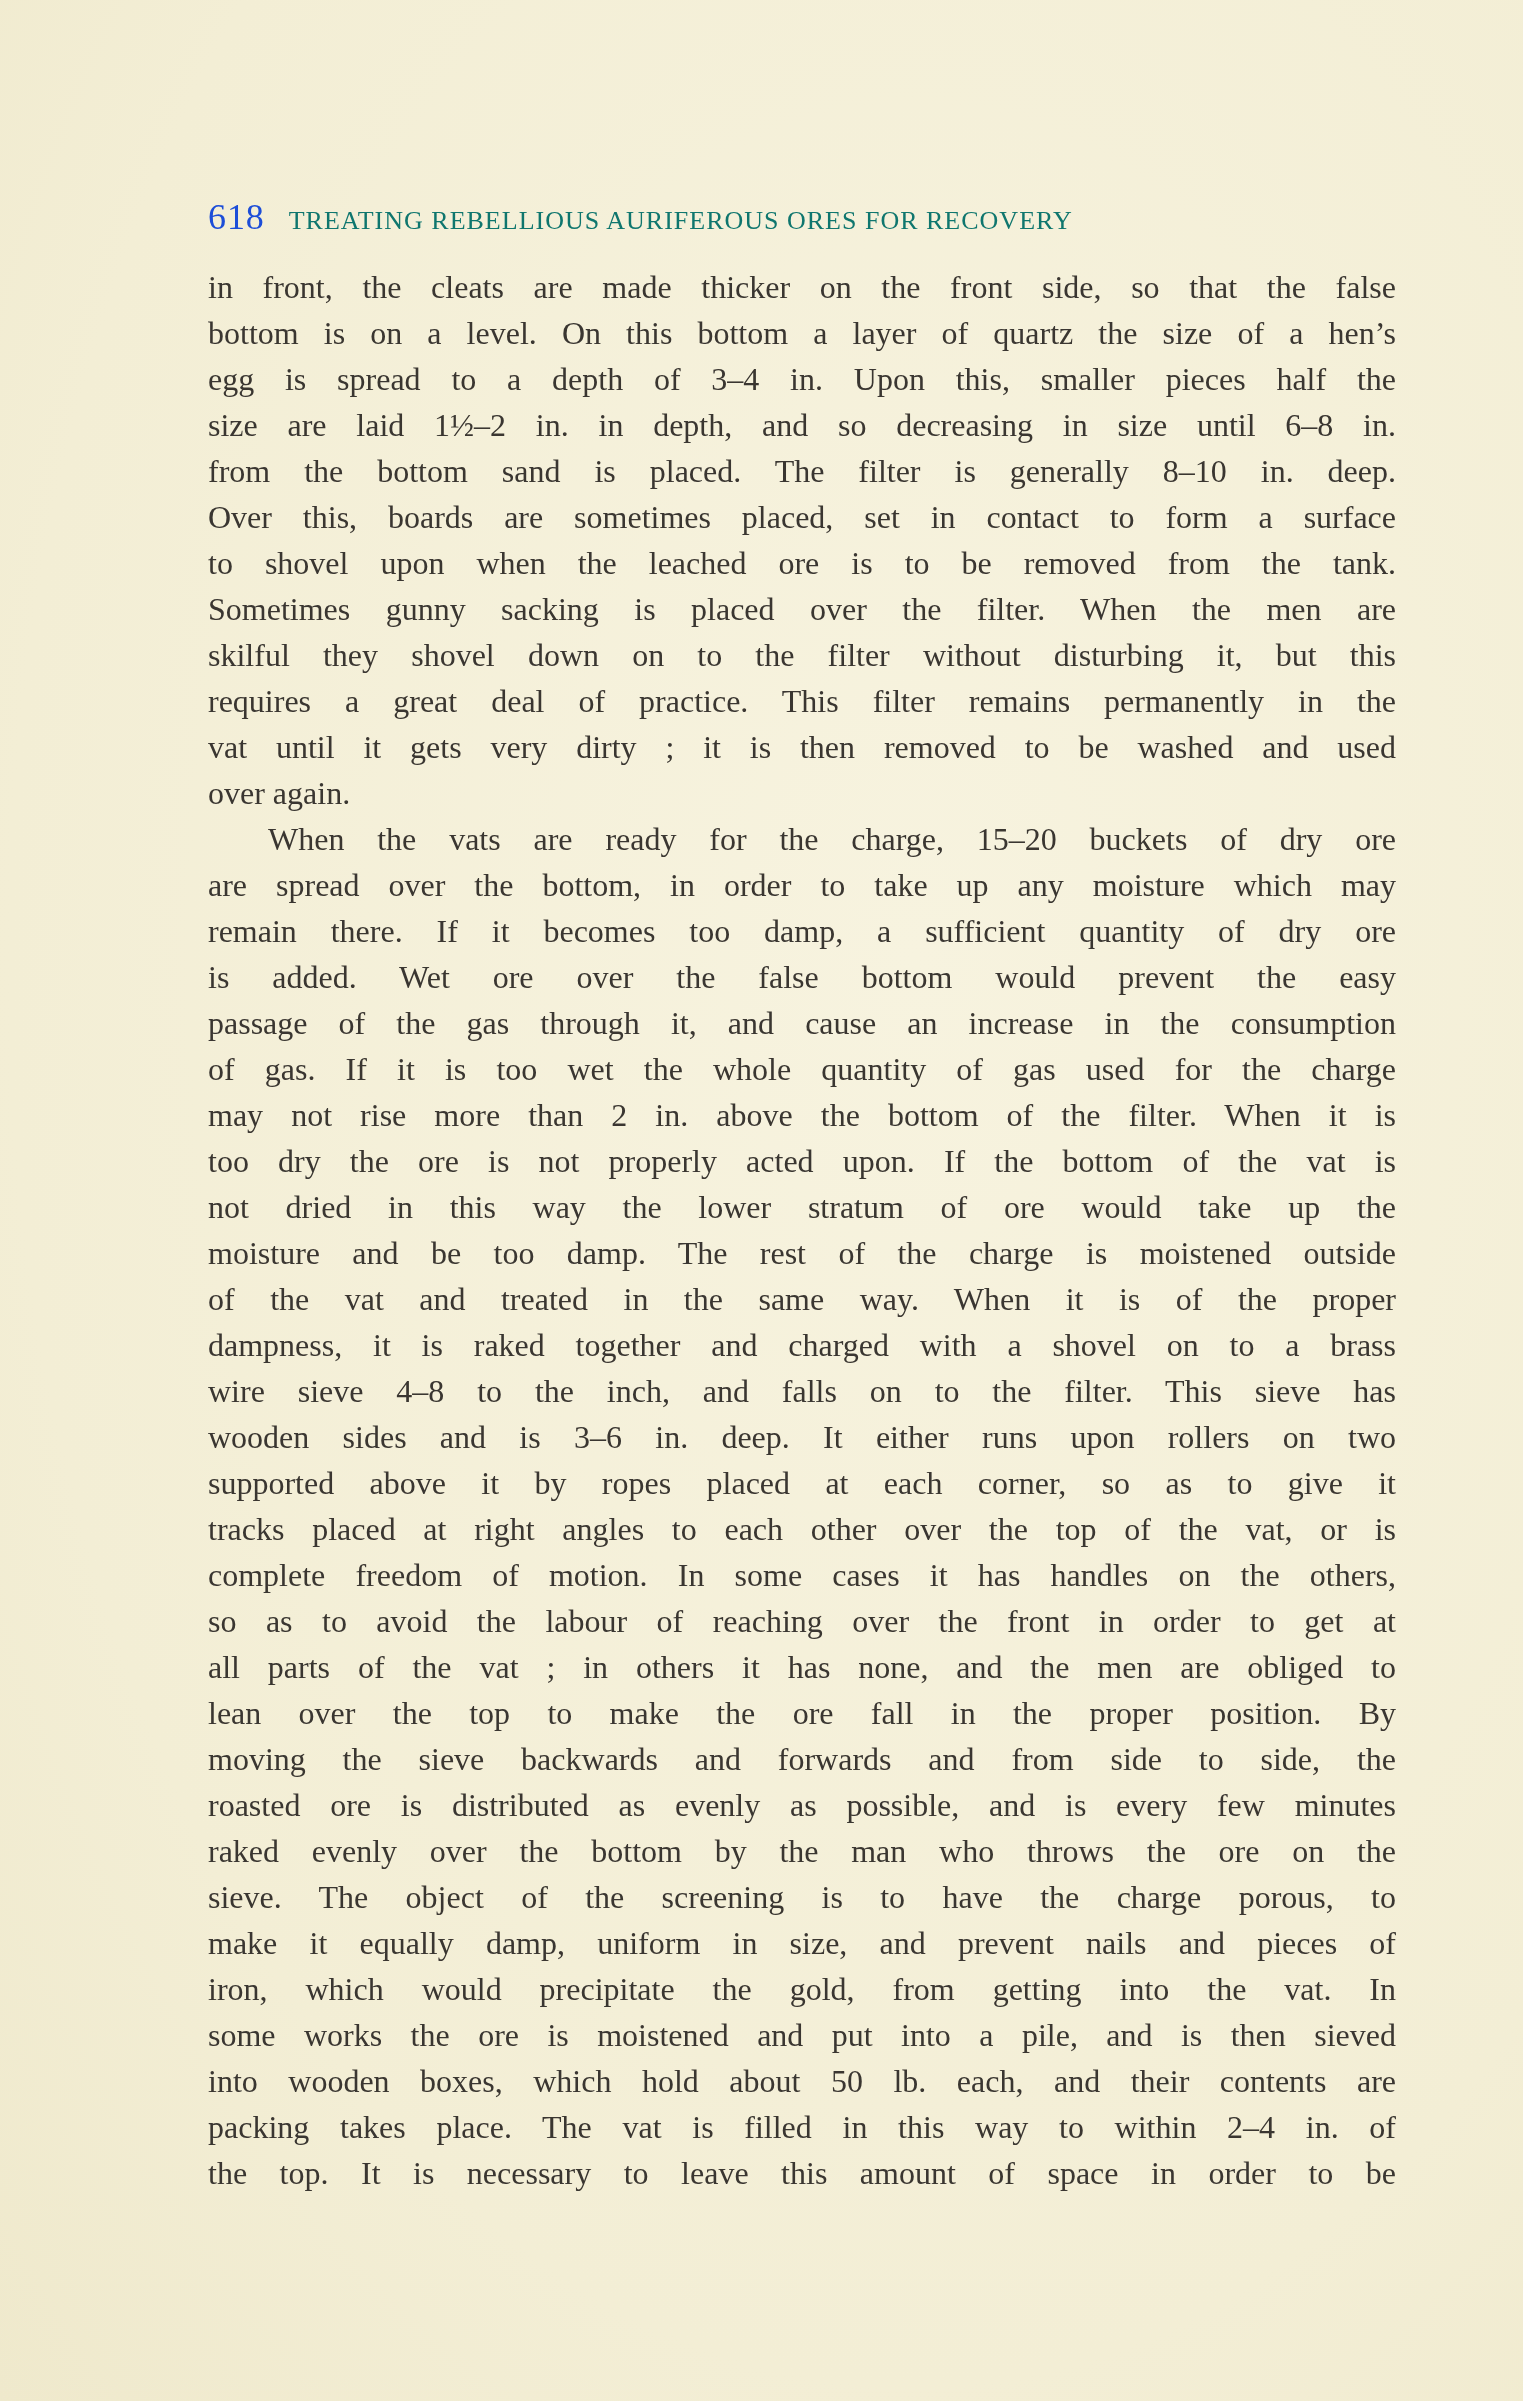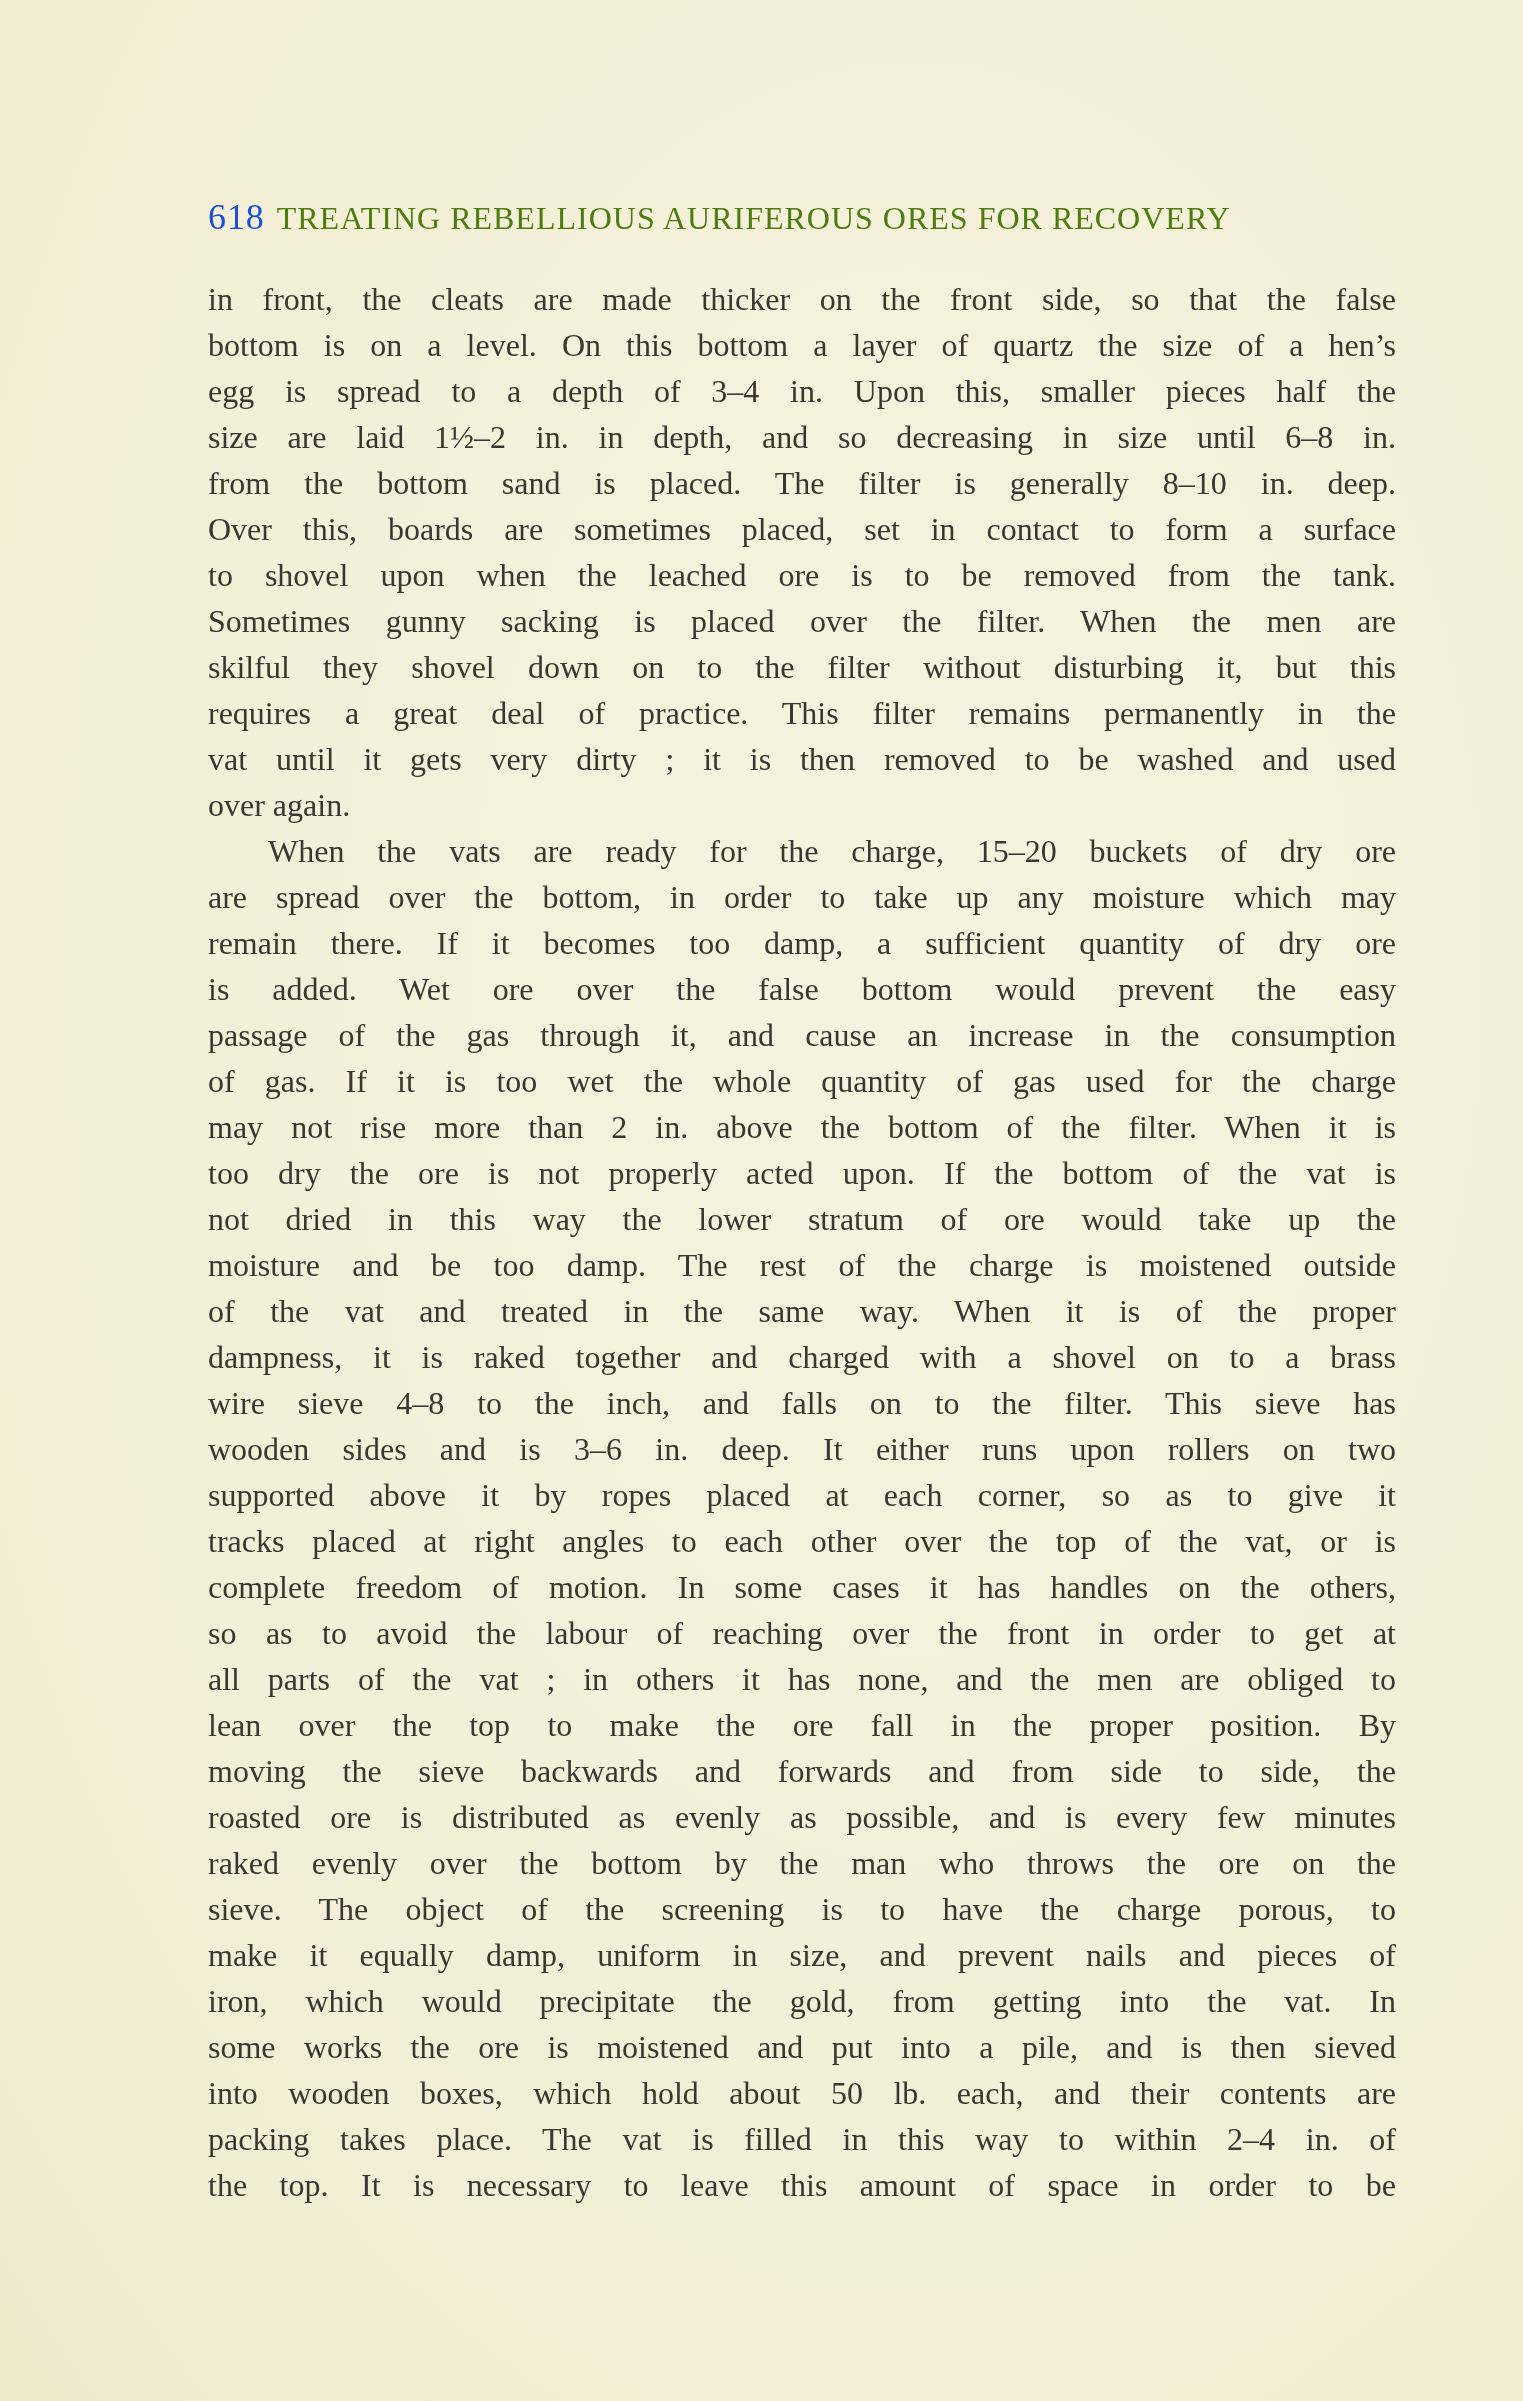--- a/index.html
+++ b/index.html
@@ -24,30 +24,30 @@
     white-space: nowrap;
     line-height: 44px;
   }
   .page-number {
     font-size: 36px;
     letter-spacing: 0.9px;
     color: #1d4ed8;
     vertical-align: baseline;
   }
   .head-title {
-    font-size: 32px;
+    font-size: 26px;
     letter-spacing: 1px;
-    margin-left: 12px;
-    color: #4d7c0f;
+    margin-left: 24px;
+    color: #0f766e;
     vertical-align: baseline;
   }
   .body-text {
     position: absolute;
     left: 208px;
-    top: 276px;
+    top: 264px;
     width: 1188px;
   }
   .line {
     display: block;
     height: 46px;
     line-height: 46px;
     font-size: 32px;
     text-align: justify;
     text-align-last: justify;
     white-space: nowrap;

